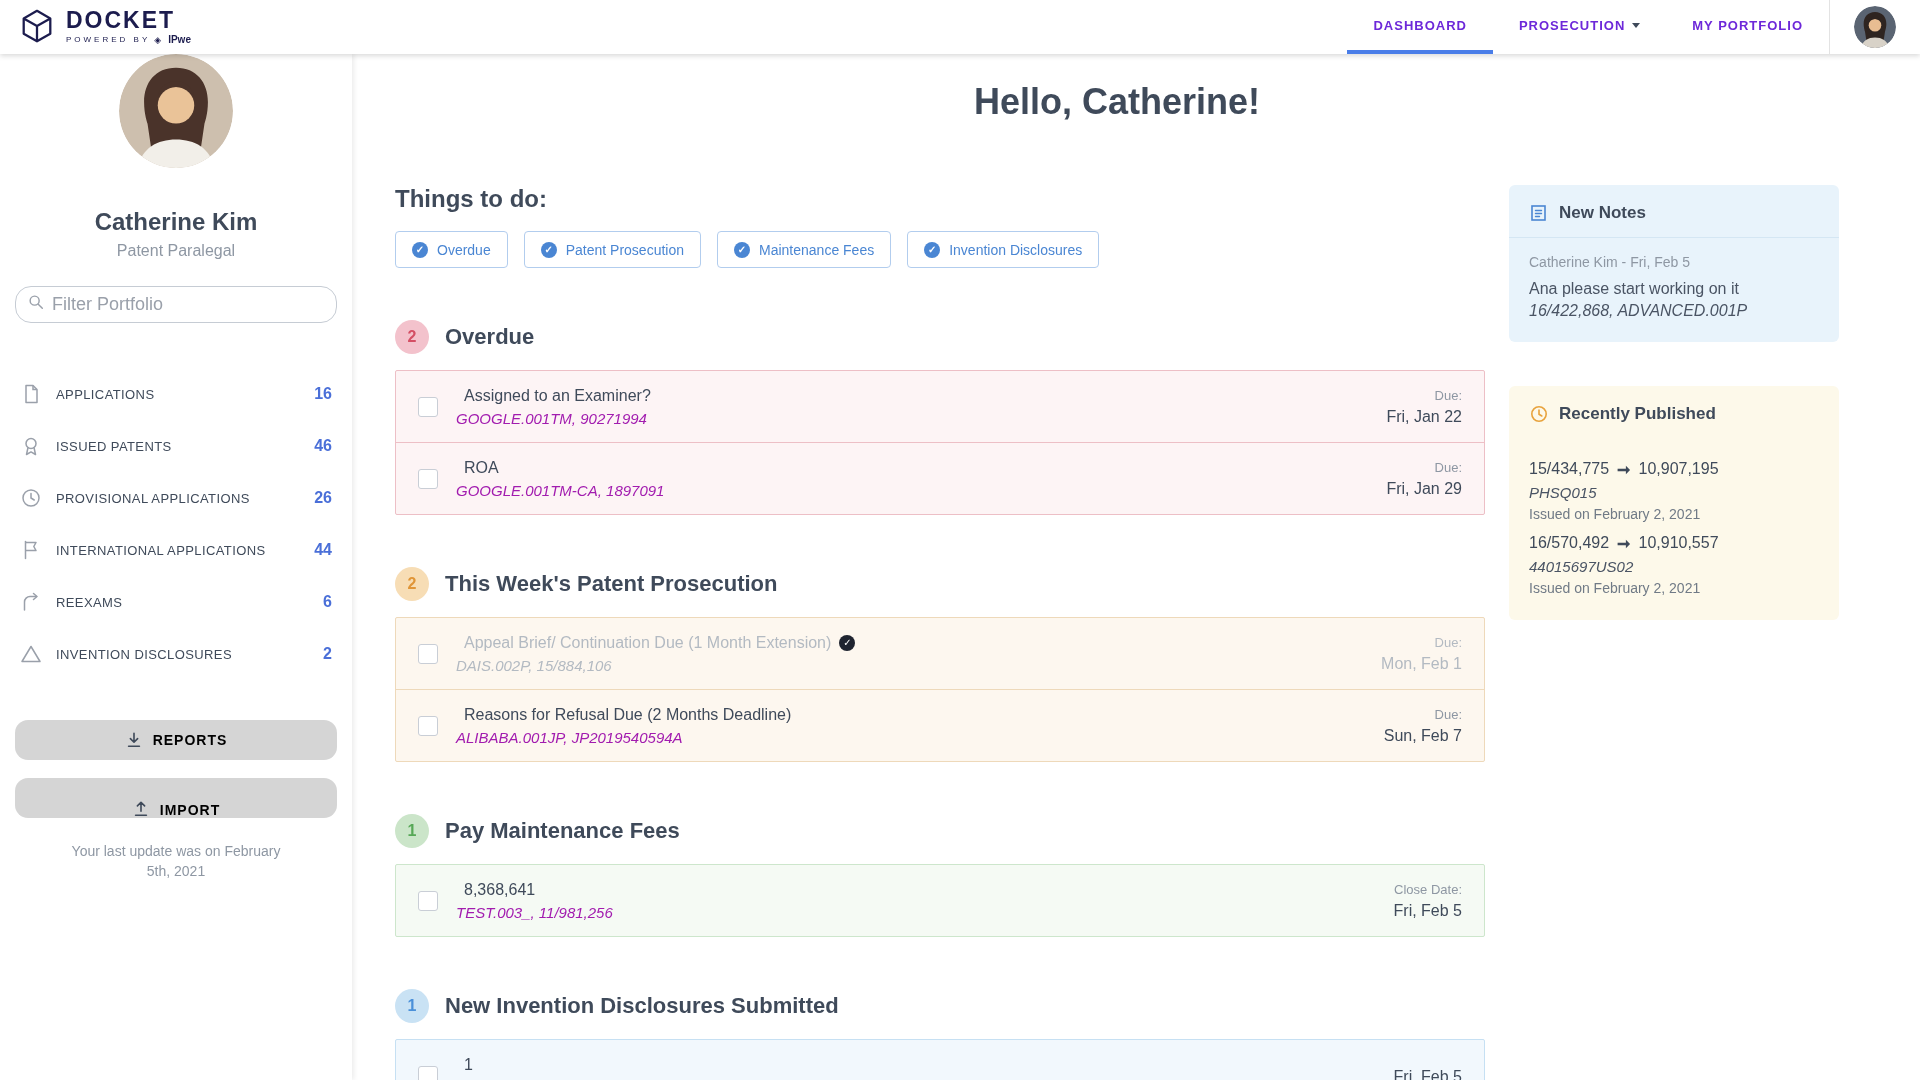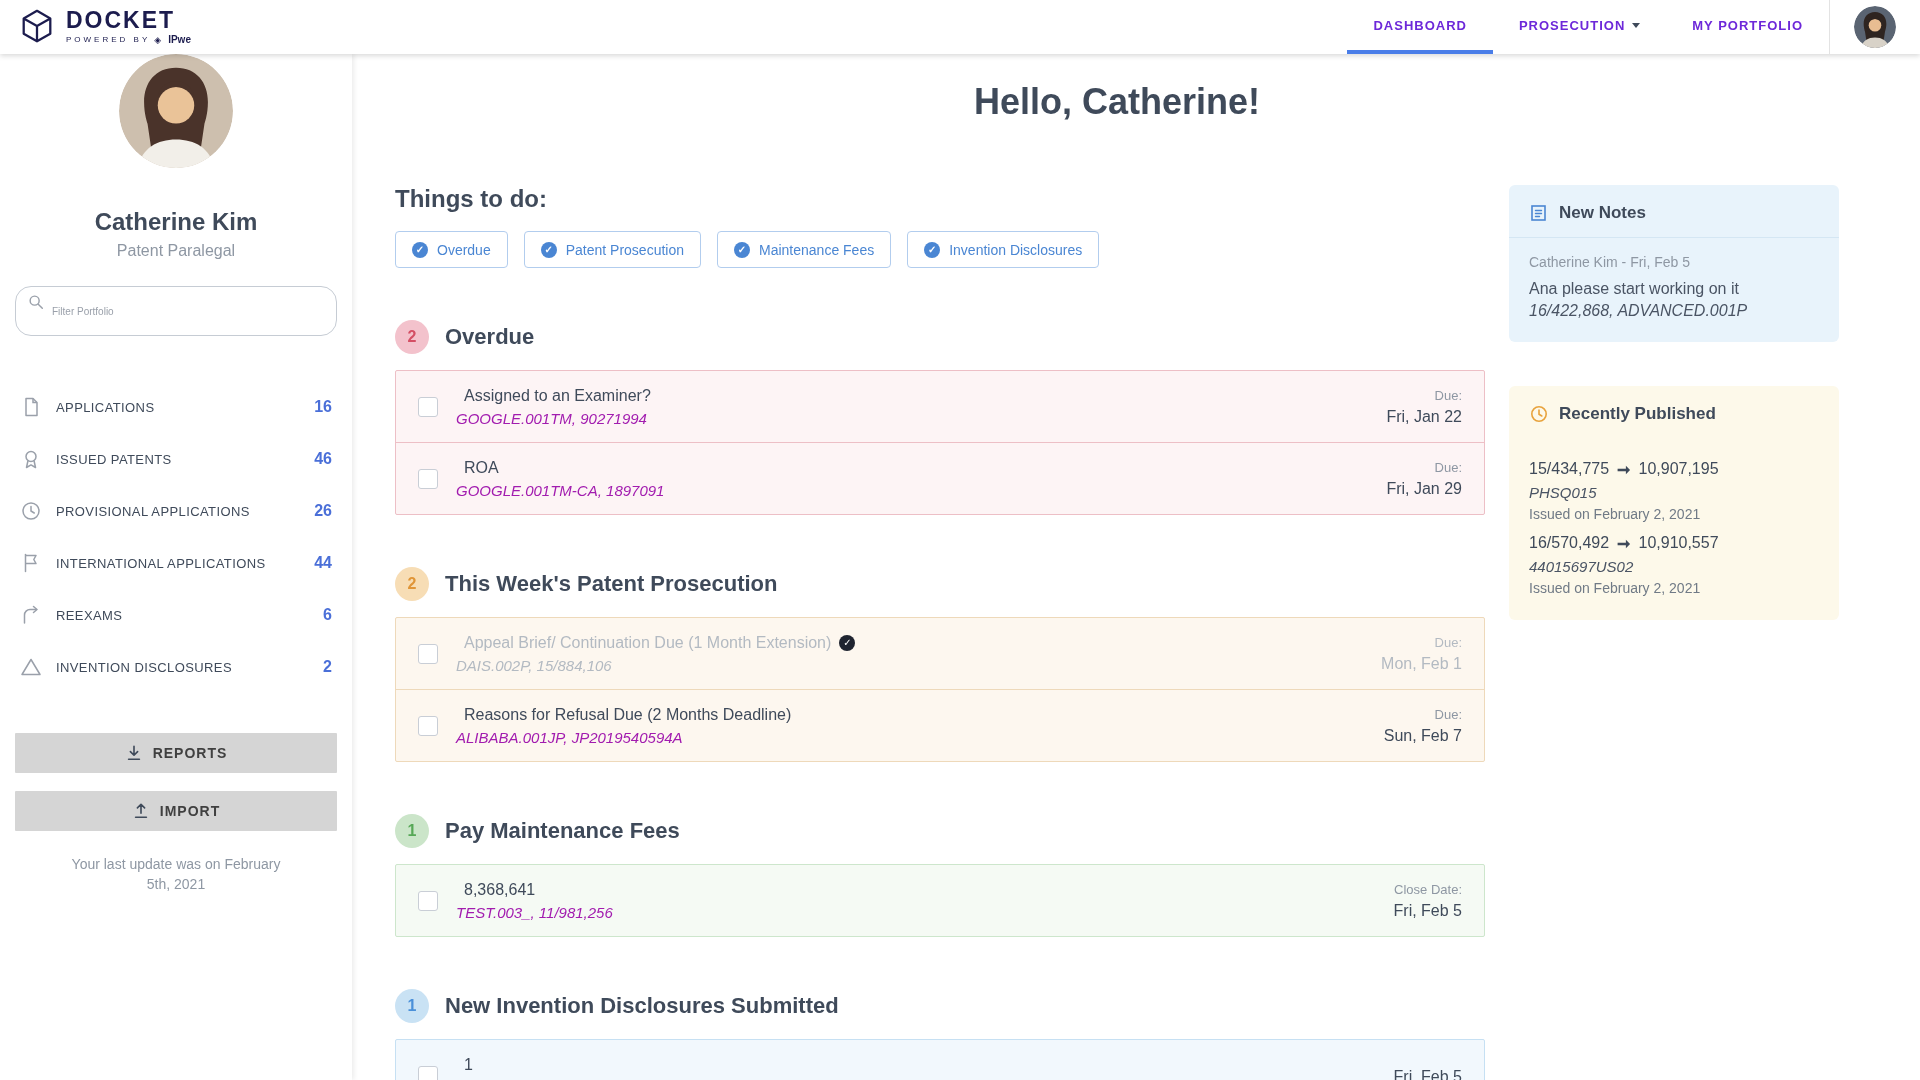--- a/index.html
+++ b/index.html
@@ -32,37 +32,37 @@
   .body-row { flex:1; display:flex; min-height:0; }
 
   
   .sidebar { flex:0 0 352px; background:#fff; box-shadow:2px 0 5px rgba(0,0,0,.08);
     z-index:10; }
   .profile-photo { width:114px; height:114px; border-radius:50%; overflow:hidden; margin:0 auto; }
   .profile-photo svg { display:block; width:100%; height:100%; }
   .profile-name { text-align:center; font-size:24px; font-weight:bold; color:#3f4a5a; margin-top:40px; }
   .profile-role { text-align:center; font-size:16px; color:#8e97a3; margin-top:6px; }
   .filter-wrap { position:relative; margin:26px 15px 0; }
-  .filter-input { width:100%; height:50px; border:1px solid #c6ccd4; border-radius:16px;
-    padding:0 12px 0 36px; font-size:10px; color:#000000; outline:none;
+  .filter-input { width:100%; height:37px; border:1px solid #c6ccd4; border-radius:16px;
+    padding:0 12px 0 36px; font-size:18px; color:#000000; outline:none;
     font-family:"Liberation Sans", sans-serif; }
   .filter-input::placeholder { color:#9aa0aa; }
   .search-icon { position:absolute; left:12px; top:7px; width:18px; height:18px; }
   .side-menu { margin-top:45px; }
   .menu-item { display:flex; align-items:center; height:52px; padding:0 20px; cursor:pointer; }
   .mi-icon { width:22px; height:22px; flex:0 0 22px; }
   .mi-icon svg { width:22px; height:22px; display:block; }
   .mi-label { flex:1; margin-left:14px; font-size:13px; letter-spacing:.4px; color:#3f4a5a; }
   .mi-count { font-size:16px; font-weight:bold; color:#4a6fd8; }
   .side-btn { display:flex; align-items:center; justify-content:center; gap:10px;
-    width:322px; height:40px; margin:0 15px; background:#d5d5d5; border:none; border-radius:1px;
-    font-size:14px; font-weight:bold; letter-spacing:1px; color:#404040; cursor:pointer;
+    width:322px; height:40px; margin:0 15px; background:#d5d5d5; border:none; border-radius:13px;
+    font-size:14px; font-weight:bold; letter-spacing:1px; color:#000000; cursor:pointer;
     font-family:"Liberation Sans", sans-serif; }
   .side-btn.first { margin-top:40px; }
-  .side-btn.second { margin-top:18px; }
+  .side-btn.second { margin-top:18px;align-items:flex-end; }
   .last-update { margin:24px auto 0; max-width:220px; text-align:center; font-size:14px;
     line-height:1.4; color:#8e97a3; }
 
   
   .main { flex:1; padding:26px 81px 0 43px; overflow:hidden; }
   .greeting { text-align:center; font-size:36px; font-weight:bold; color:#3f4a5a; line-height:1.2; }
   .content-row { display:flex; margin-top:62px; align-items:flex-start; }
   .todo-col { width:1090px; flex:0 0 1090px; }
   .todo-title { font-size:24px; font-weight:bold; color:#3f4a5a; }
   .chips { display:flex; gap:16px; margin-top:18px; }

